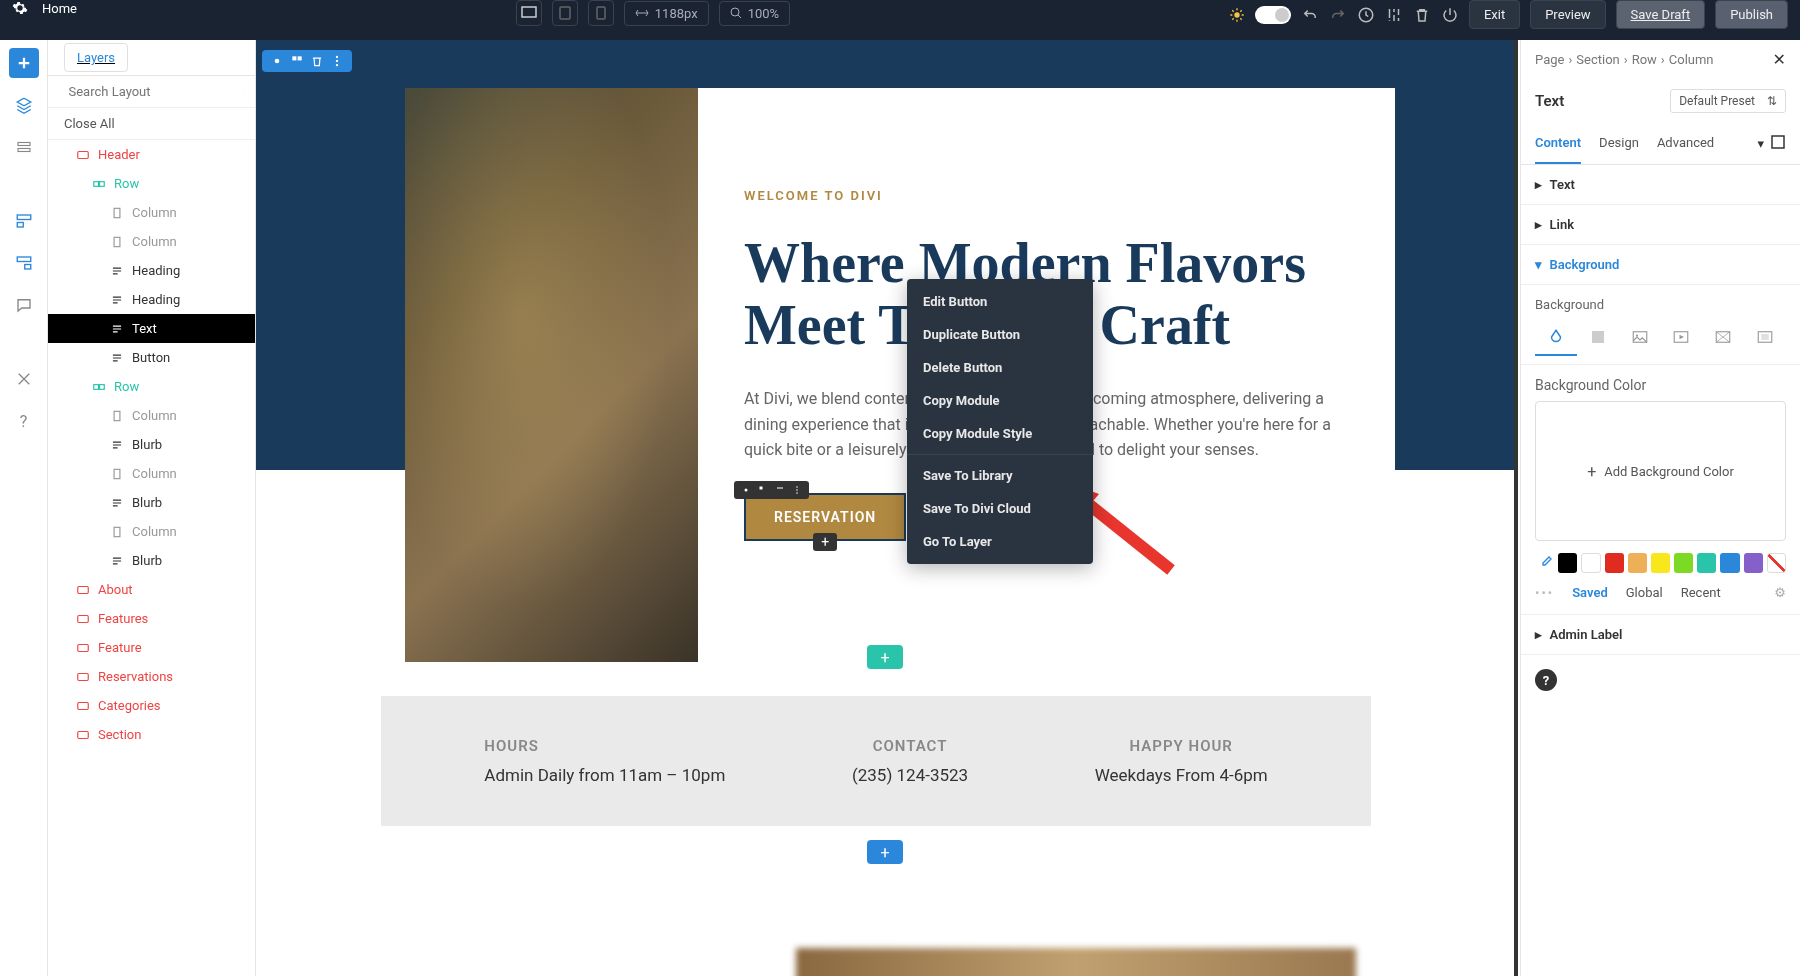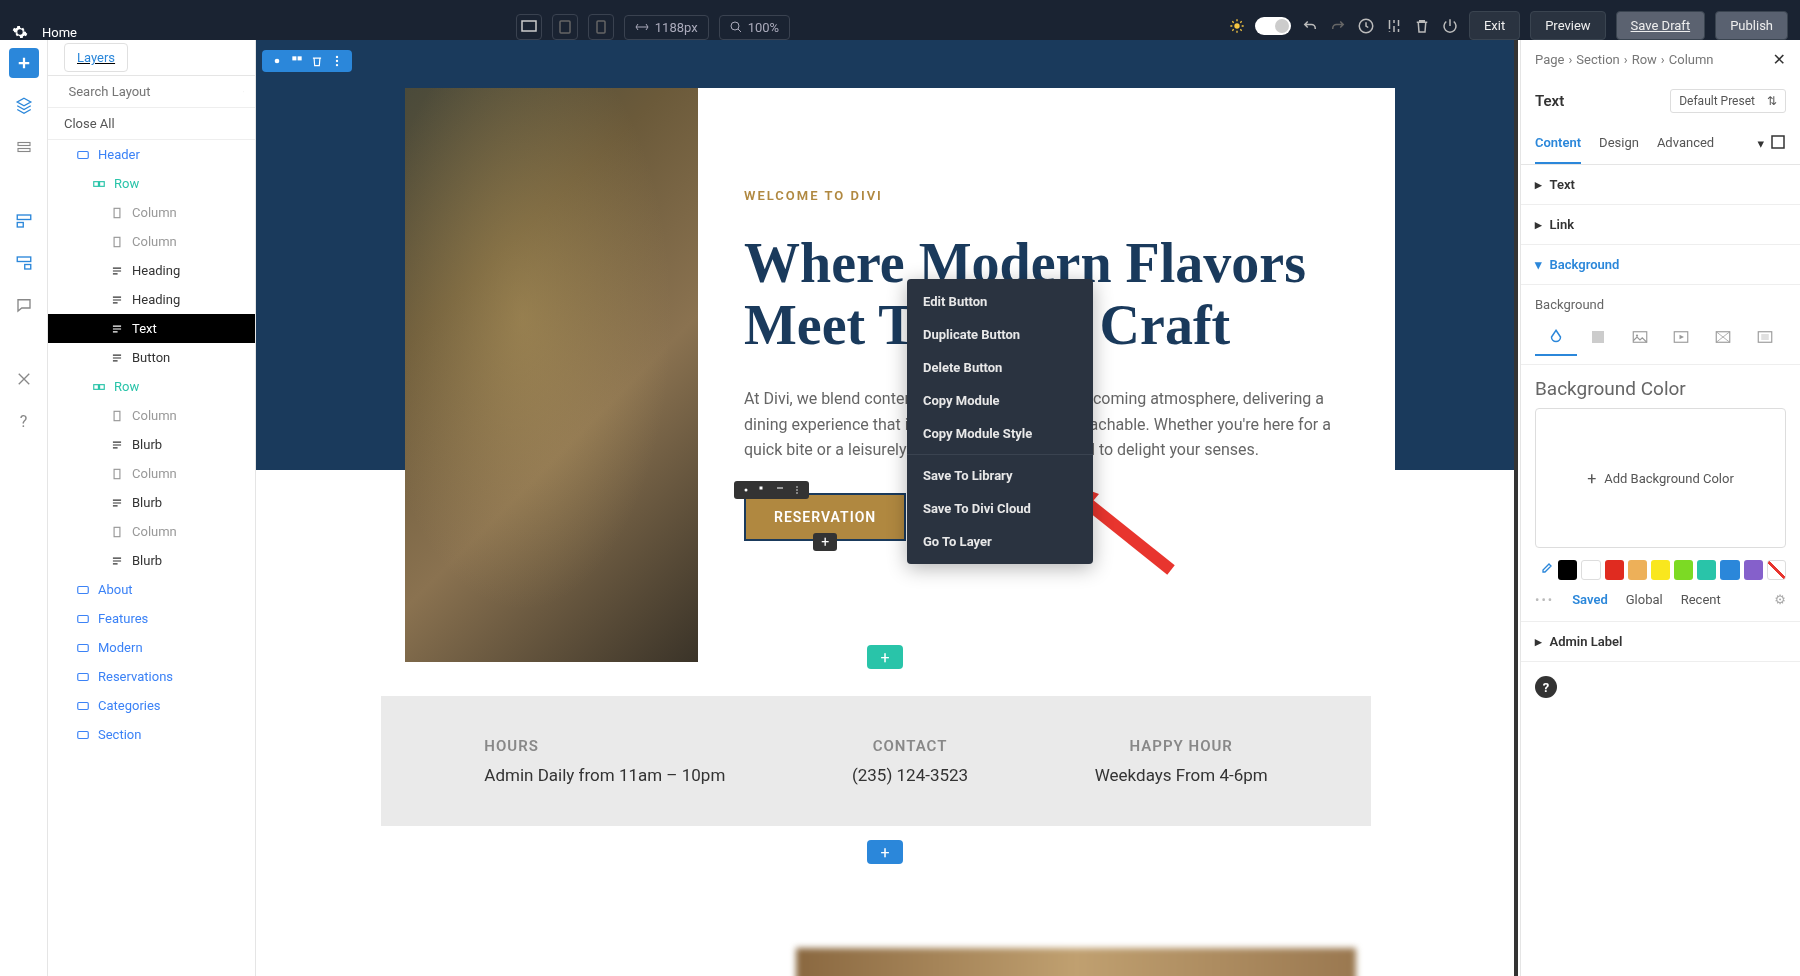--- a/index.html
+++ b/index.html
@@ -1,19 +1,19 @@
 <!DOCTYPE html>
 <html><head>
 <meta charset="utf-8">
 <style>
 * { margin: 0; padding: 0; box-sizing: border-box; font-family: -apple-system, BlinkMacSystemFont, "Segoe UI", Roboto, sans-serif; }
 body { width: 1800px; height: 976px; background: #1a2332; overflow: hidden; position: relative; }
 
 
-.topbar { height: 40px; background: #1a2332; display: flex; align-items: flex-end; padding: 0 12px; color: #fff; font-size: 13px; }
+.topbar { height: 40px; background: #1a2332; display: flex; align-items: flex-start; padding: 0 12px; color: #fff; font-size: 13px; }
 .topbar-left { display: flex; align-items: center; gap: 14px; }
 .topbar-center { flex: 1; display: flex; justify-content: center; gap: 10px; align-items: center; }
 .topbar-right { display: flex; align-items: center; gap: 10px; }
 .gear { width: 16px; height: 16px; fill: #ccc; }
 .device-btn { width: 26px; height: 26px; border: 1px solid #3a4250; border-radius: 4px; display: flex; align-items: center; justify-content: center; background: transparent; }
 .width-box { border: 1px solid #3a4250; border-radius: 4px; padding: 4px 10px; color: #aab; font-size: 13px; display: flex; align-items: center; gap: 6px; }
 .top-icon { width: 18px; height: 18px; display: flex; align-items: center; justify-content: center; color: #bbb; }
 .top-btn { background: #2a3340; border: 1px solid #3a4450; color: #eee; padding: 6px 14px; border-radius: 4px; font-size: 13px; cursor: pointer; }
 .top-btn.primary { background: #5b6270; text-decoration: underline; }
 .top-btn.publish { background: #596170; }
@@ -32,21 +32,21 @@
 
 
 .layers { width: 208px; background: #fff; border-right: 1px solid #e5e5e5; display: flex; flex-direction: column; font-size: 13px; }
 .layers-tab { padding: 10px 16px; border-bottom: 1px solid #e5e5e5; text-decoration: underline; }
 .layers-tabbtn { color: #2B87DA; padding: 6px 12px; border: 1px solid #e0e0e0; border-radius: 4px; background: #fff; }
 .search-row { display: flex; align-items: center; padding: 8px 12px; gap: 8px; border-bottom: 1px solid #eee; color: #888; }
 .search-row input { flex: 1; border: none; outline: none; font-size: 13px; }
 .close-all { padding: 8px 16px; color: #555; border-bottom: 1px solid #eee; }
 .tree { flex: 1; overflow: auto; }
 .tree-item { display: flex; align-items: center; padding: 7px 0 7px 0; cursor: pointer; color: #333; gap: 8px; }
-.tree-item.blue { color: #3b82f6; }
+.tree-item.blue { color: #ef4444; }
 .tree-item.green { color: #29c4a9; }
 .tree-item.gray { color: #999; }
 .tree-item.selected { background: #000; color: #fff; }
 .tree-icon { width: 14px; height: 14px; flex-shrink: 0; }
 .ind-1 { padding-left: 28px; }
 .ind-2 { padding-left: 44px; }
 .ind-3 { padding-left: 62px; }
 
 
 .canvas-wrap { flex: 1; background: #1a3a5c; position: relative; overflow: hidden; }
@@ -101,21 +101,21 @@
 .tab { padding: 12px 0; color: #555; cursor: pointer; border-bottom: 2px solid transparent; text-align: center; }
 .tab.active { color: #2B87DA; border-bottom-color: #2B87DA; font-weight: 600; }
 .tabs .extras { margin-left: auto; display: flex; gap: 6px; align-items: center; }
 .section-row { padding: 12px 14px; border-bottom: 1px solid #eee; display: flex; align-items: center; gap: 8px; color: #333; font-weight: 600; cursor: pointer; }
 .section-row.expanded { color: #2B87DA; }
 .subhead { padding: 12px 14px 8px; color: #666; font-size: 13px; }
 .bg-type-row { display: flex; gap: 0; padding: 0 14px 8px; border-bottom: 1px solid #eee; }
 .bg-type { flex: 1; height: 36px; display: flex; align-items: center; justify-content: center; border-bottom: 2px solid transparent; cursor: pointer; color: #999; }
 .bg-type.active { border-bottom-color: #2B87DA; color: #2B87DA; }
 .bg-type svg { width: 18px; height: 18px; }
-.color-label { padding: 12px 14px 8px; color: #666; font-size: 19px; }
+.color-label { padding: 12px 14px 8px; color: #666; font-size: 14px; }
 .color-well { margin: 0 14px; height: 140px; border: 1px solid #ddd; border-radius: 4px; display: flex; align-items: center; justify-content: center; color: #555; gap: 8px; cursor: pointer; }
 .swatch-row { display: flex; gap: 4px; padding: 12px 14px 6px; align-items: center; }
 .swatch { width: 20px; height: 20px; border-radius: 3px; }
 .swatch.picker { display: flex; align-items: center; justify-content: center; }
 .swatch-tabs { display: flex; gap: 18px; padding: 6px 14px 14px; color: #555; font-size: 13px; border-bottom: 1px solid #eee; align-items: center; }
 .swatch-tabs .active { color: #2B87DA; font-weight: 600; }
 .swatch-tabs .gear-s { margin-left: auto; color: #aaa; }
 .dots { color: #bbb; letter-spacing: 2px; }
 .help { padding: 14px; }
 .help-badge { width: 22px; height: 22px; border-radius: 50%; background: #333; color: #fff; display: flex; align-items: center; justify-content: center; font-size: 13px; font-weight: 700; }
@@ -367,21 +367,21 @@
         <div class="tree-item ind-1 blue">
           <svg class="tree-icon" viewBox="0 0 24 24">
             <rect x="3" y="6" width="18" height="12" fill="none" stroke="currentColor" stroke-width="2" rx="2"></rect>
           </svg>
           <span>Features</span>
         </div>
         <div class="tree-item ind-1 blue">
           <svg class="tree-icon" viewBox="0 0 24 24">
             <rect x="3" y="6" width="18" height="12" fill="none" stroke="currentColor" stroke-width="2" rx="2"></rect>
           </svg>
-          <span>Modern</span>
+          <span>Feature</span>
         </div>
         <div class="tree-item ind-1 blue">
           <svg class="tree-icon" viewBox="0 0 24 24">
             <rect x="3" y="6" width="18" height="12" fill="none" stroke="currentColor" stroke-width="2" rx="2"></rect>
           </svg>
           <span>Reservations</span>
         </div>
         <div class="tree-item ind-1 blue">
           <svg class="tree-icon" viewBox="0 0 24 24">
             <rect x="3" y="6" width="18" height="12" fill="none" stroke="currentColor" stroke-width="2" rx="2"></rect>

